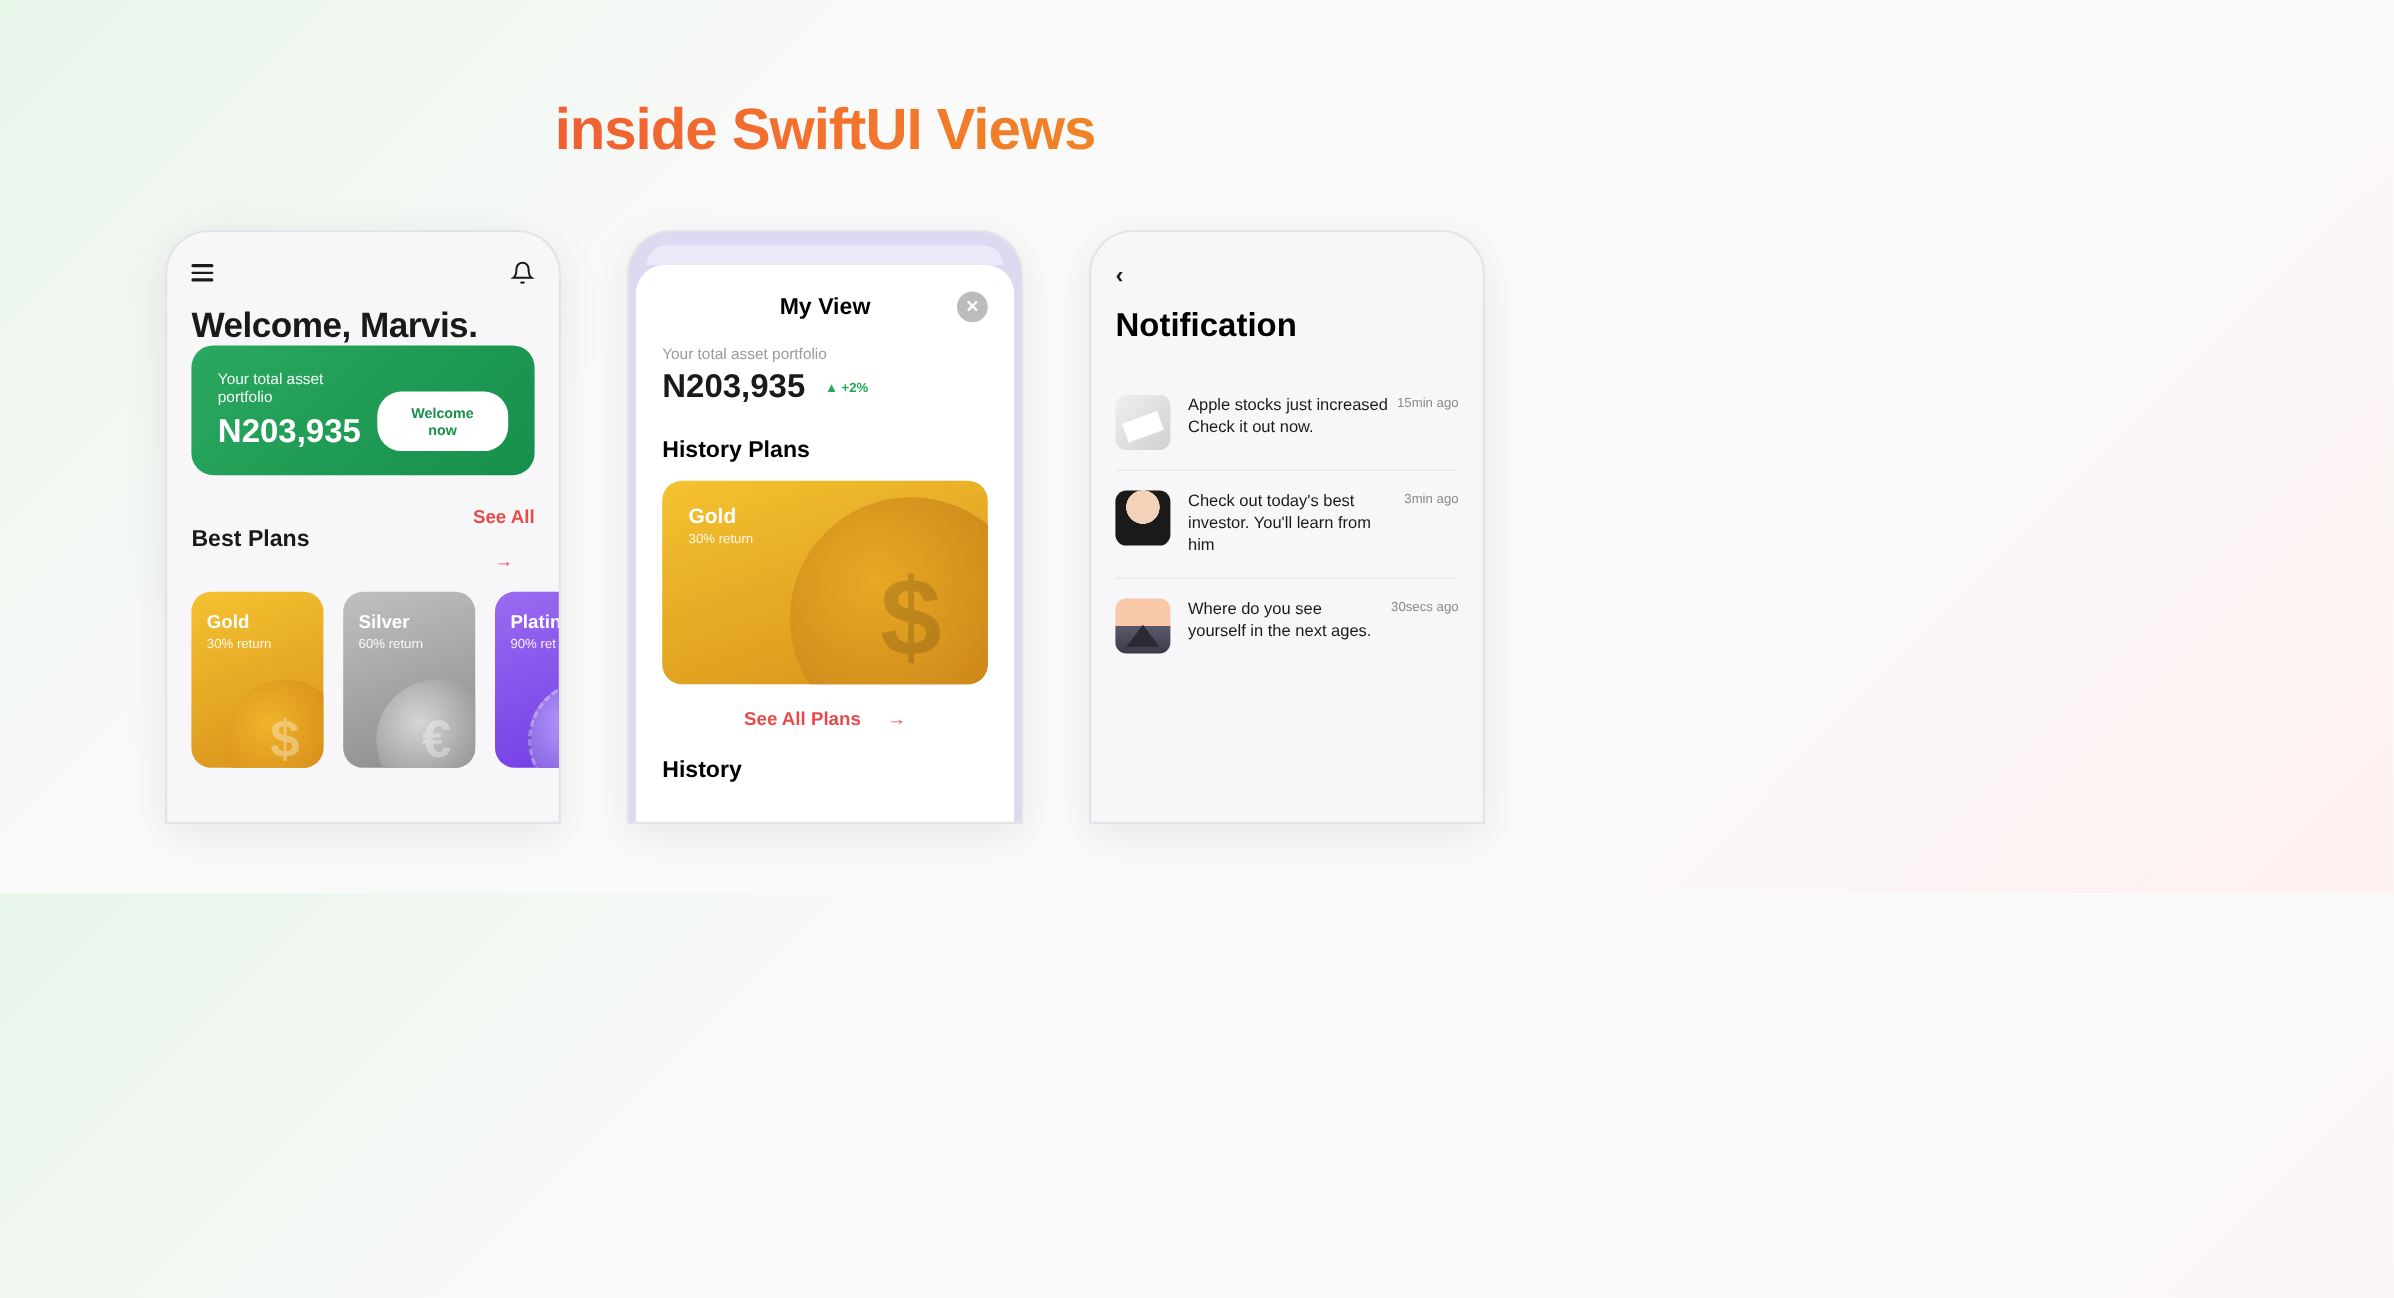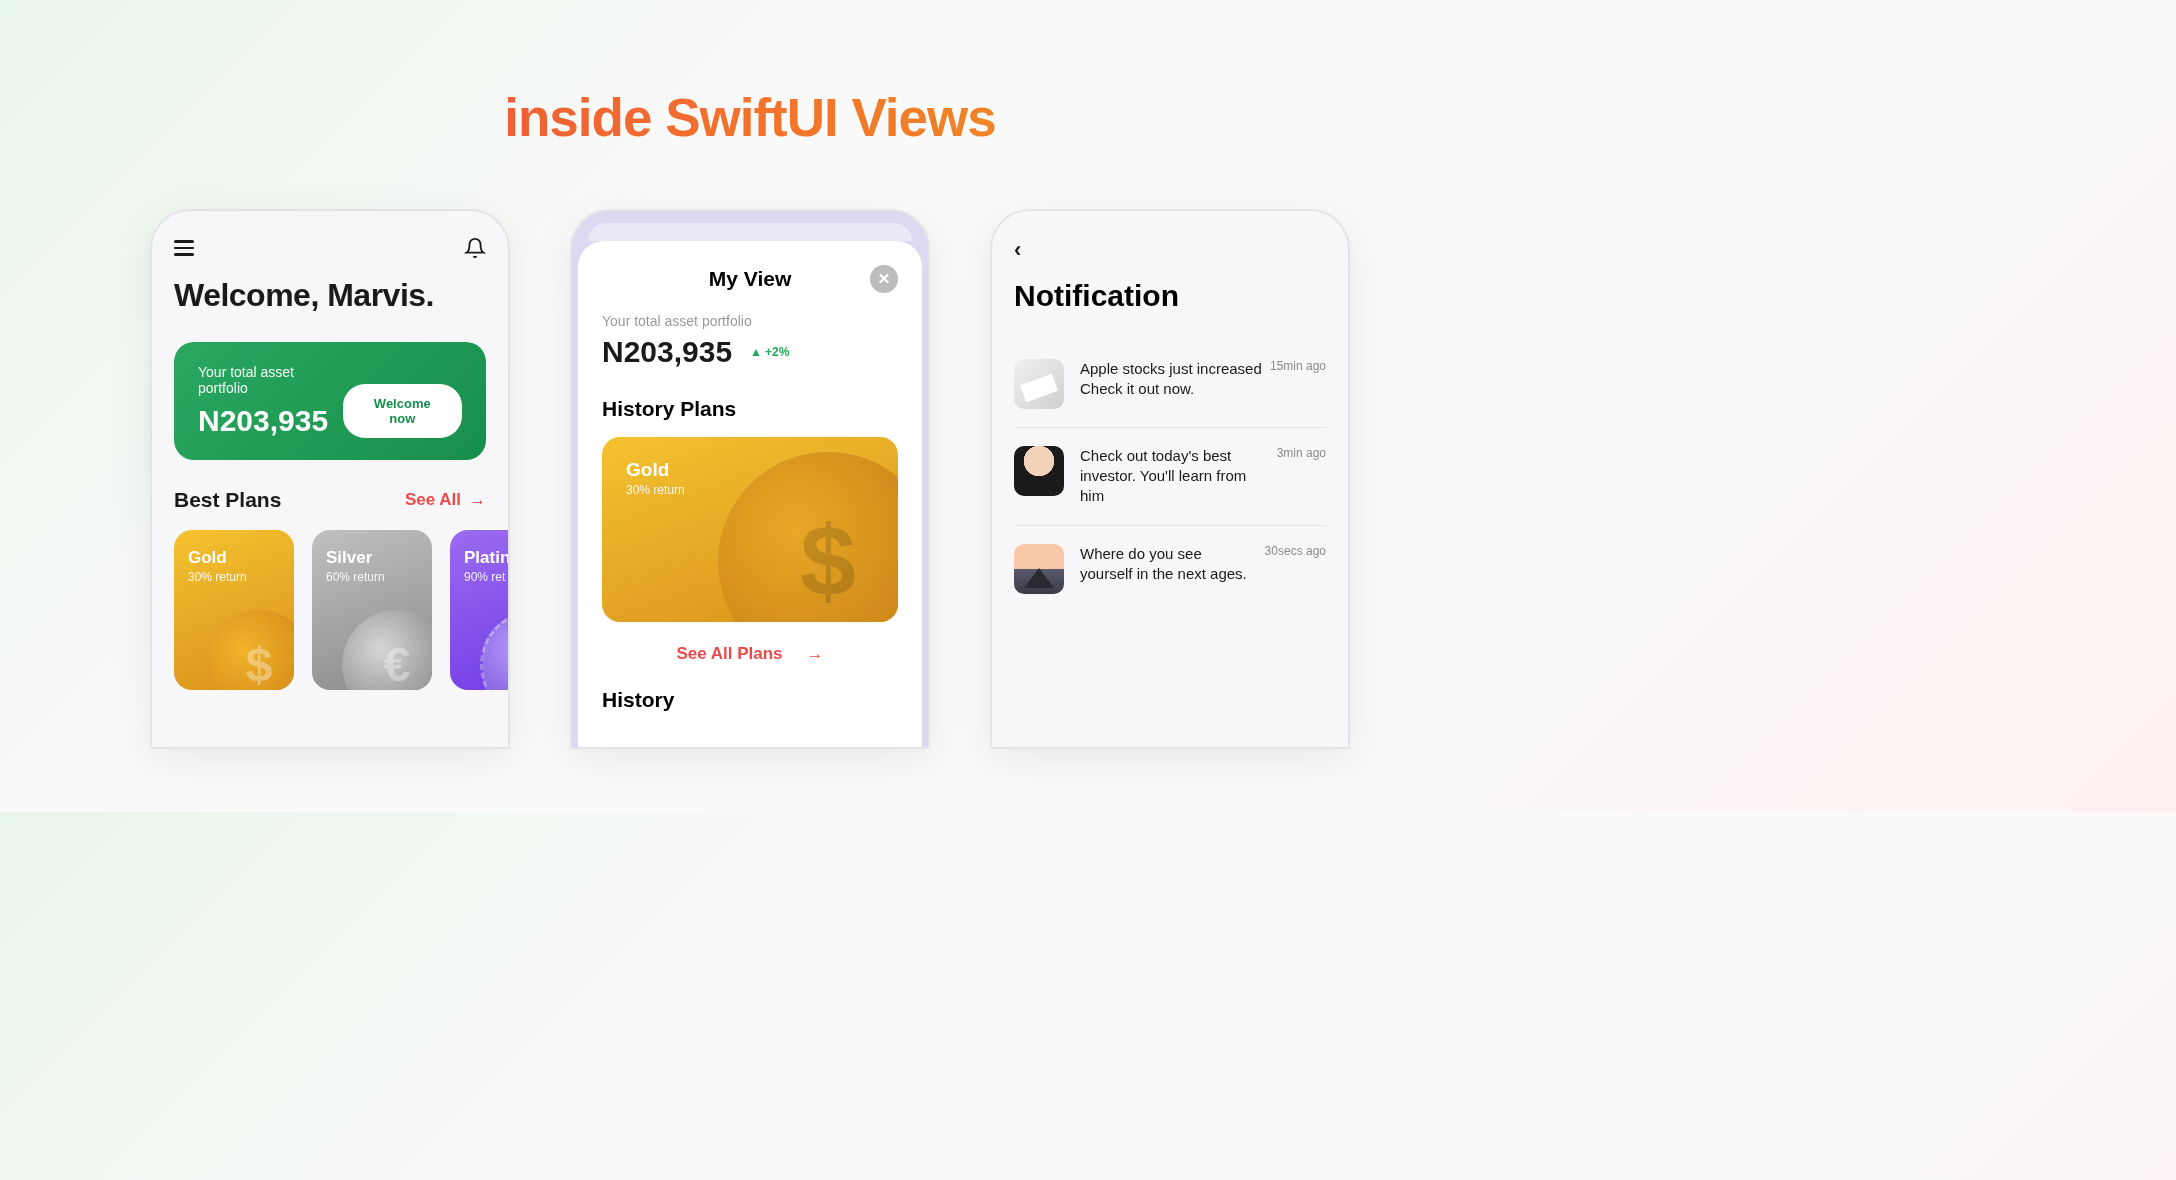--- a/index.html
+++ b/index.html
@@ -39,21 +39,21 @@
   padding: 26px 22px;
   overflow: hidden;
   position: relative;
 }
 
 .p1-header { display: flex; justify-content: space-between; align-items: center; margin-bottom: 18px; }
 .hamburger { display: flex; flex-direction: column; gap: 4px; cursor: pointer; }
 .hamburger span { width: 20px; height: 2.5px; background: #1a1a1a; border-radius: 2px; }
 .bell { width: 22px; height: 22px; }
 .bell svg { width: 100%; height: 100%; }
-.welcome { font-size: 32px; font-weight: 800; color: #1a1a1a; letter-spacing: -0.5px; margin-bottom: 28px; }
+.welcome { font-size: 32px; font-weight: 800; color: #1a1a1a; letter-spacing: -0.5px; }
 .portfolio-card {
   background: linear-gradient(135deg, #2aa860 0%, #168f4a 100%);
   border-radius: 20px;
   padding: 22px 24px;
   color: #fff;
   display: flex;
   justify-content: space-between;
   align-items: flex-end;
   margin-bottom: 28px;
 }
@@ -64,21 +64,21 @@
   color: #168f4a;
   font-weight: 700;
   font-size: 13px;
   padding: 12px 18px;
   border-radius: 22px;
   border: none;
   cursor: pointer;
 }
 .section-row { display: flex; justify-content: space-between; align-items: center; margin-bottom: 18px; }
 .section-title { font-size: 21px; font-weight: 800; color: #1a1a1a; }
-.see-all { color: #e94b4b; font-weight: 600; font-size: 17px; text-decoration: none; display: flex; align-items: center; gap: 8px; cursor: pointer; }
+.see-all { color: #e94b4b; font-weight: 600; font-size: 17px; text-decoration: none; display: flex; align-items: center; gap: 20px; cursor: pointer; flex-direction: column; }
 .plans-row { display: flex; gap: 18px; }
 .plan-card {
   width: 120px;
   height: 160px;
   border-radius: 18px;
   padding: 18px 14px 0 14px;
   color: #fff;
   position: relative;
   overflow: hidden;
   flex-shrink: 0;

